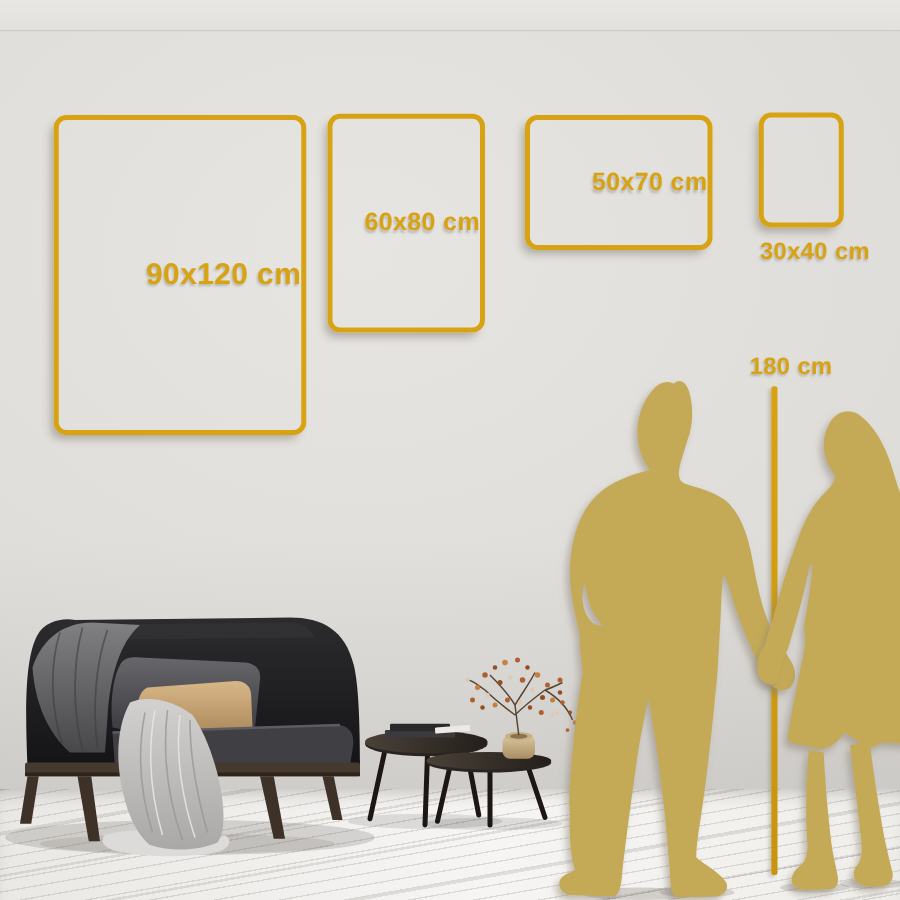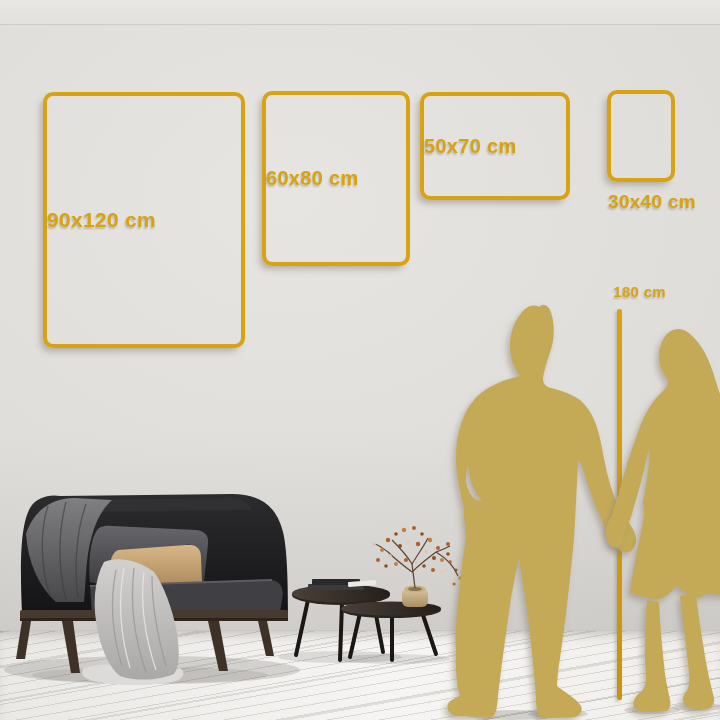--- a/index.html
+++ b/index.html
@@ -23,37 +23,37 @@
       repeating-linear-gradient(170deg, rgba(148,144,138,.28) 0 1px, rgba(0,0,0,0) 1px 9px),
       repeating-linear-gradient(170deg, rgba(120,116,110,.18) 0 2px, rgba(0,0,0,0) 2px 34px),
       linear-gradient(100deg,#e9e8e5,#f6f5f3 55%,#f0eeeb);
     border-top:1px solid #c9c6c1;
     box-shadow: inset 0 10px 14px -8px rgba(90,85,78,.35);
   }
   .frame{
     position:absolute;box-sizing:border-box;
     border:4px solid var(--gold,#d8a312);border-radius:10px;
     box-shadow:-4px 5px 7px -2px rgba(110,102,86,.45);
-    display:flex;align-items:center;justify-content:flex-start;
+    display:flex;align-items:center;justify-content:flex-end;
   }
   .frame-label,.floating-label{
     color:var(--gold,#d8a312);font-weight:bold;letter-spacing:.3px;
     text-shadow:-1px 2px 2px rgba(110,102,86,.35);
     white-space:nowrap;
   }
   .frame-1{left:43px;top:92px;width:202px;height:256px;}
-  .frame-1 .frame-label{font-size:21px;}
-  .frame-2{left:262px;top:91px;width:148px;height:175px;}
+  .frame-1 .frame-label{font-size:24px;}
+  .frame-2{left:262px;top:91px;width:126px;height:175px;}
   .frame-2 .frame-label{font-size:20px;}
   .frame-3{left:420px;top:92px;width:150px;height:108px;}
   .frame-3 .frame-label{font-size:20px;}
   .frame-4{left:607px;top:90px;width:68px;height:92px;}
   .floating-label{position:absolute;text-align:right;}
   .label-30x40{left:586px;top:191px;width:110px;font-size:19px;}
-  .label-180{left:566px;top:283px;width:100px;font-size:15px;}
+  .label-180{left:566px;top:283px;width:100px;font-size:19px;}
   .height-line{
     position:absolute;left:617px;top:309px;width:5px;height:391px;
     background:linear-gradient(var(--gold,#d8a312),#c8940e);
     border-radius:2px;z-index:2;
     box-shadow:-2px 2px 3px rgba(110,102,86,.3);
   }
   .svg-abs{position:absolute;}
   #people{left:440px;top:290px;z-index:3;}
   #sofa{left:0px;top:470px;z-index:3;}
   #tables{left:270px;top:500px;z-index:3;}

